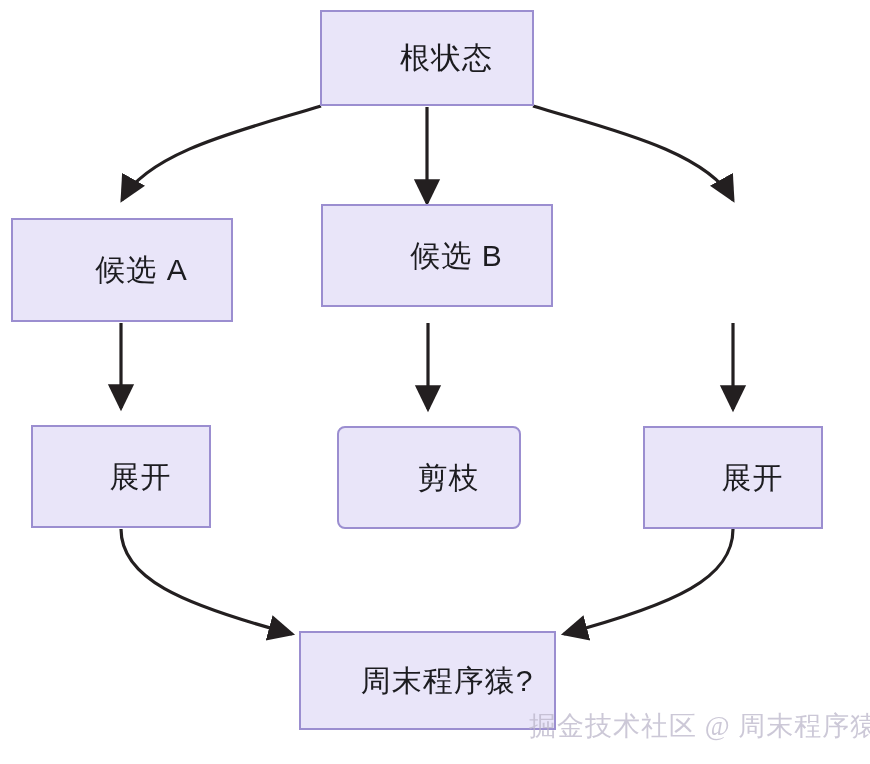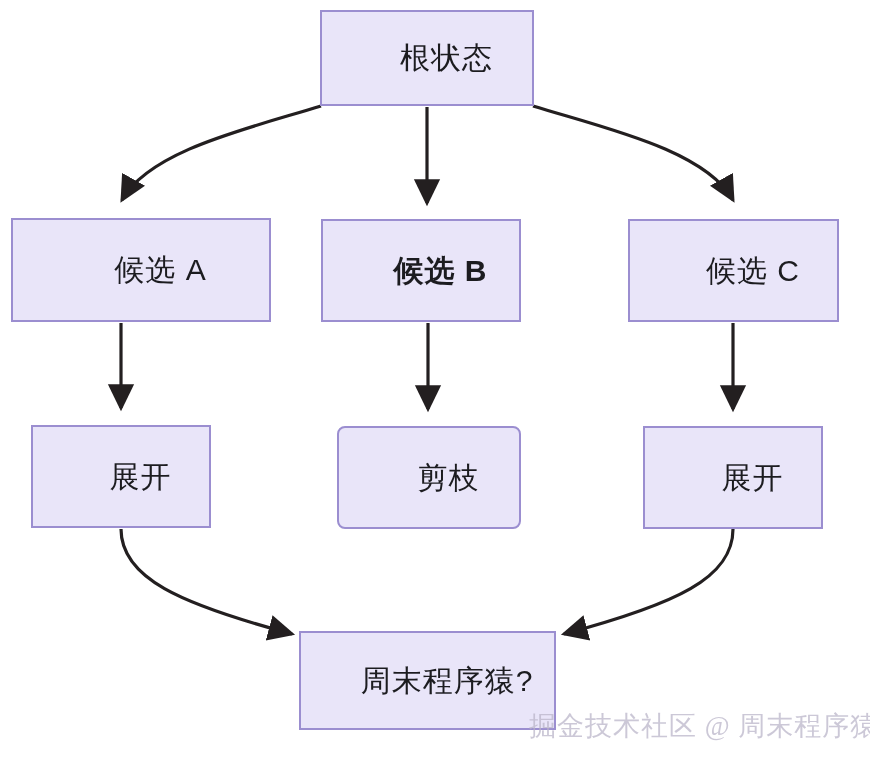--- a/index.html
+++ b/index.html
@@ -83,31 +83,28 @@
 
     <path d="M 121,529 C 121,578 180,604 292,634" fill="none" stroke="#231f20" stroke-width="3.2" marker-end="url(#arrowhead)"></path>
 
     <path d="M 733,529 C 733,578 676,604 564,634" fill="none" stroke="#231f20" stroke-width="3.2" marker-end="url(#arrowhead)"></path>
   </svg>
 
   <div class="node" style="left:320px; top:10px; width:214px; height:96px;">
     <span class="node-label">根状态</span>
   </div>
 
-  <div class="node" style="left:11px; top:218px; width:260px; height:104px;">
+  <div class="node" style="left:11px; top:218px; width:222px; height:104px;">
     <span class="node-label">候选 A</span>
   </div>
 
-  <div class="node" style="left:321px; top:219px; width:200px; height:103px;font-weight:bold;">
+  <div class="node" style="left:321px; top:204px; width:232px; height:103px;">
     <span class="node-label">候选 B</span>
   </div>
 
-  <div class="node" style="left:628px; top:219px; width:211px; height:103px;">
-    <span class="node-label">候选 C</span>
-  </div>
 
   <div class="node" style="left:31px; top:425px; width:180px; height:103px;">
     <span class="node-label">展开</span>
   </div>
 
   <div class="node" style="left:337px; top:426px; width:184px; height:103px;border-radius:8px;">
     <span class="node-label">剪枝</span>
   </div>
 
   <div class="node" style="left:643px; top:426px; width:180px; height:103px;">

